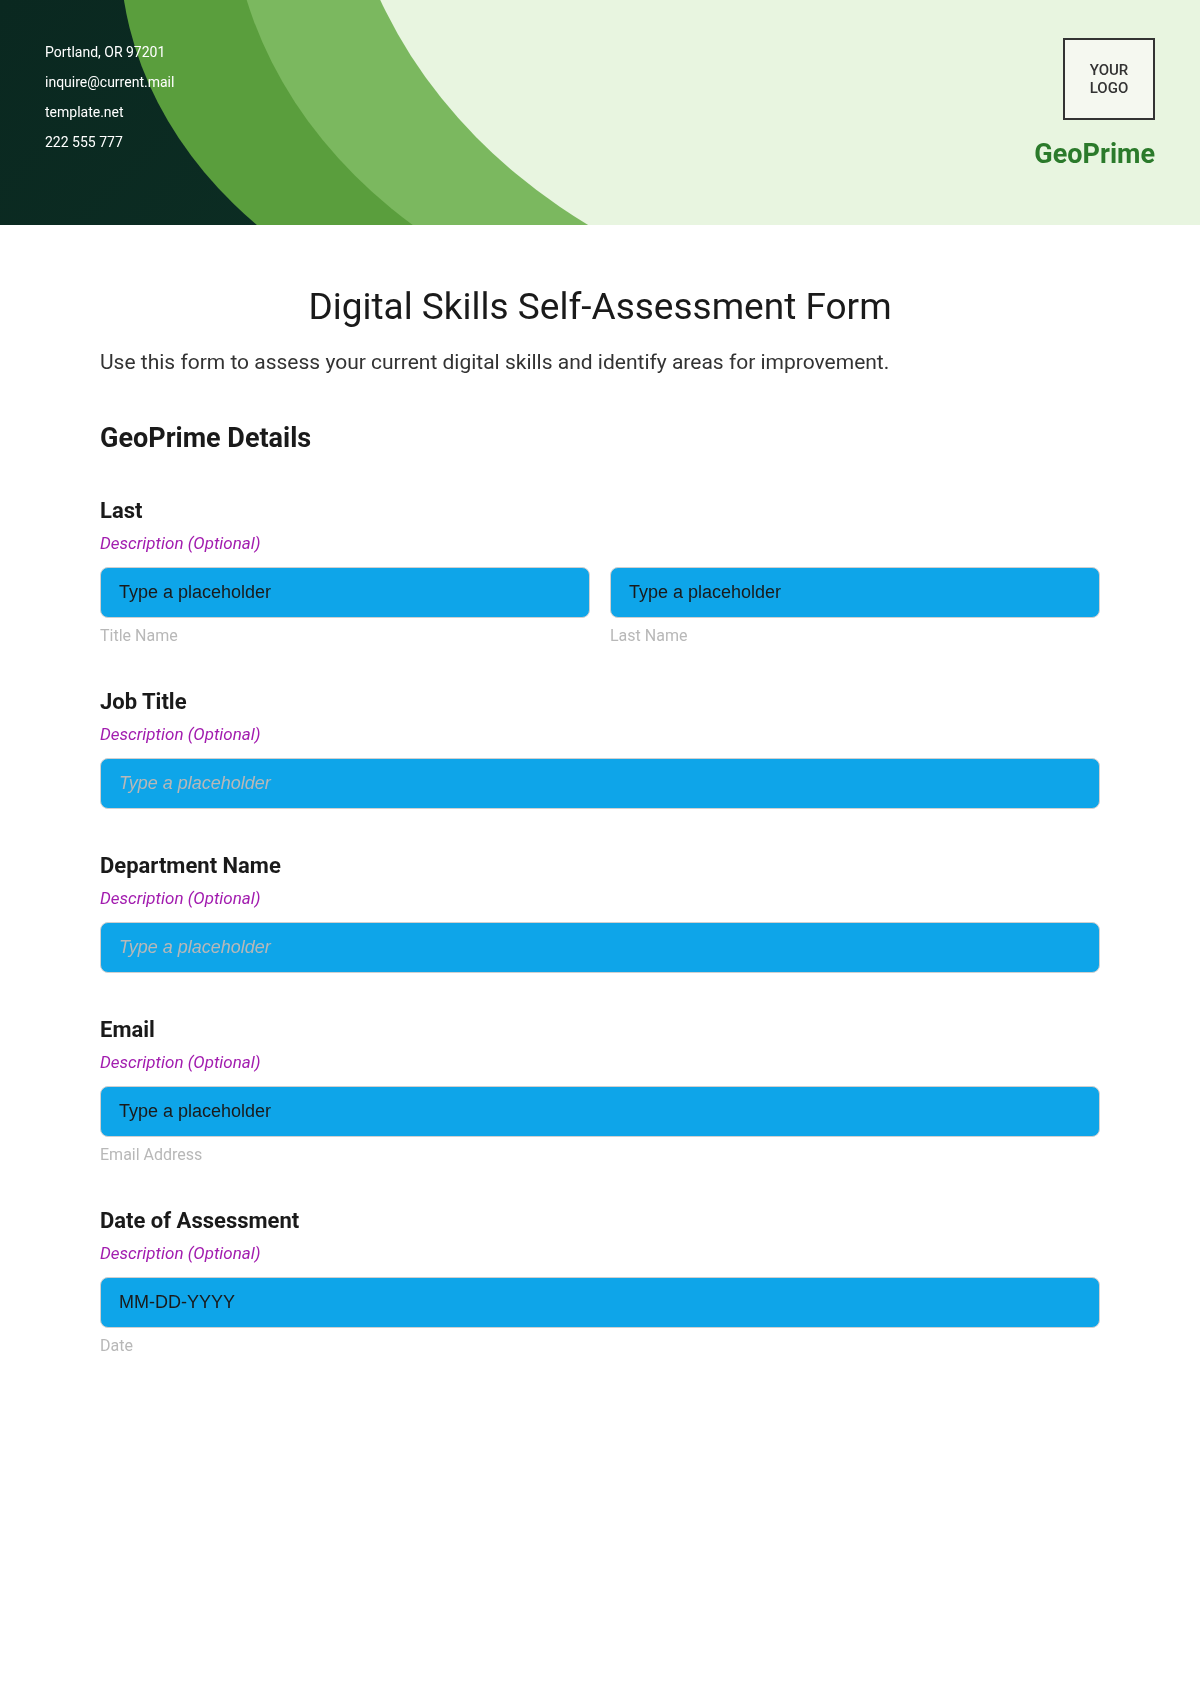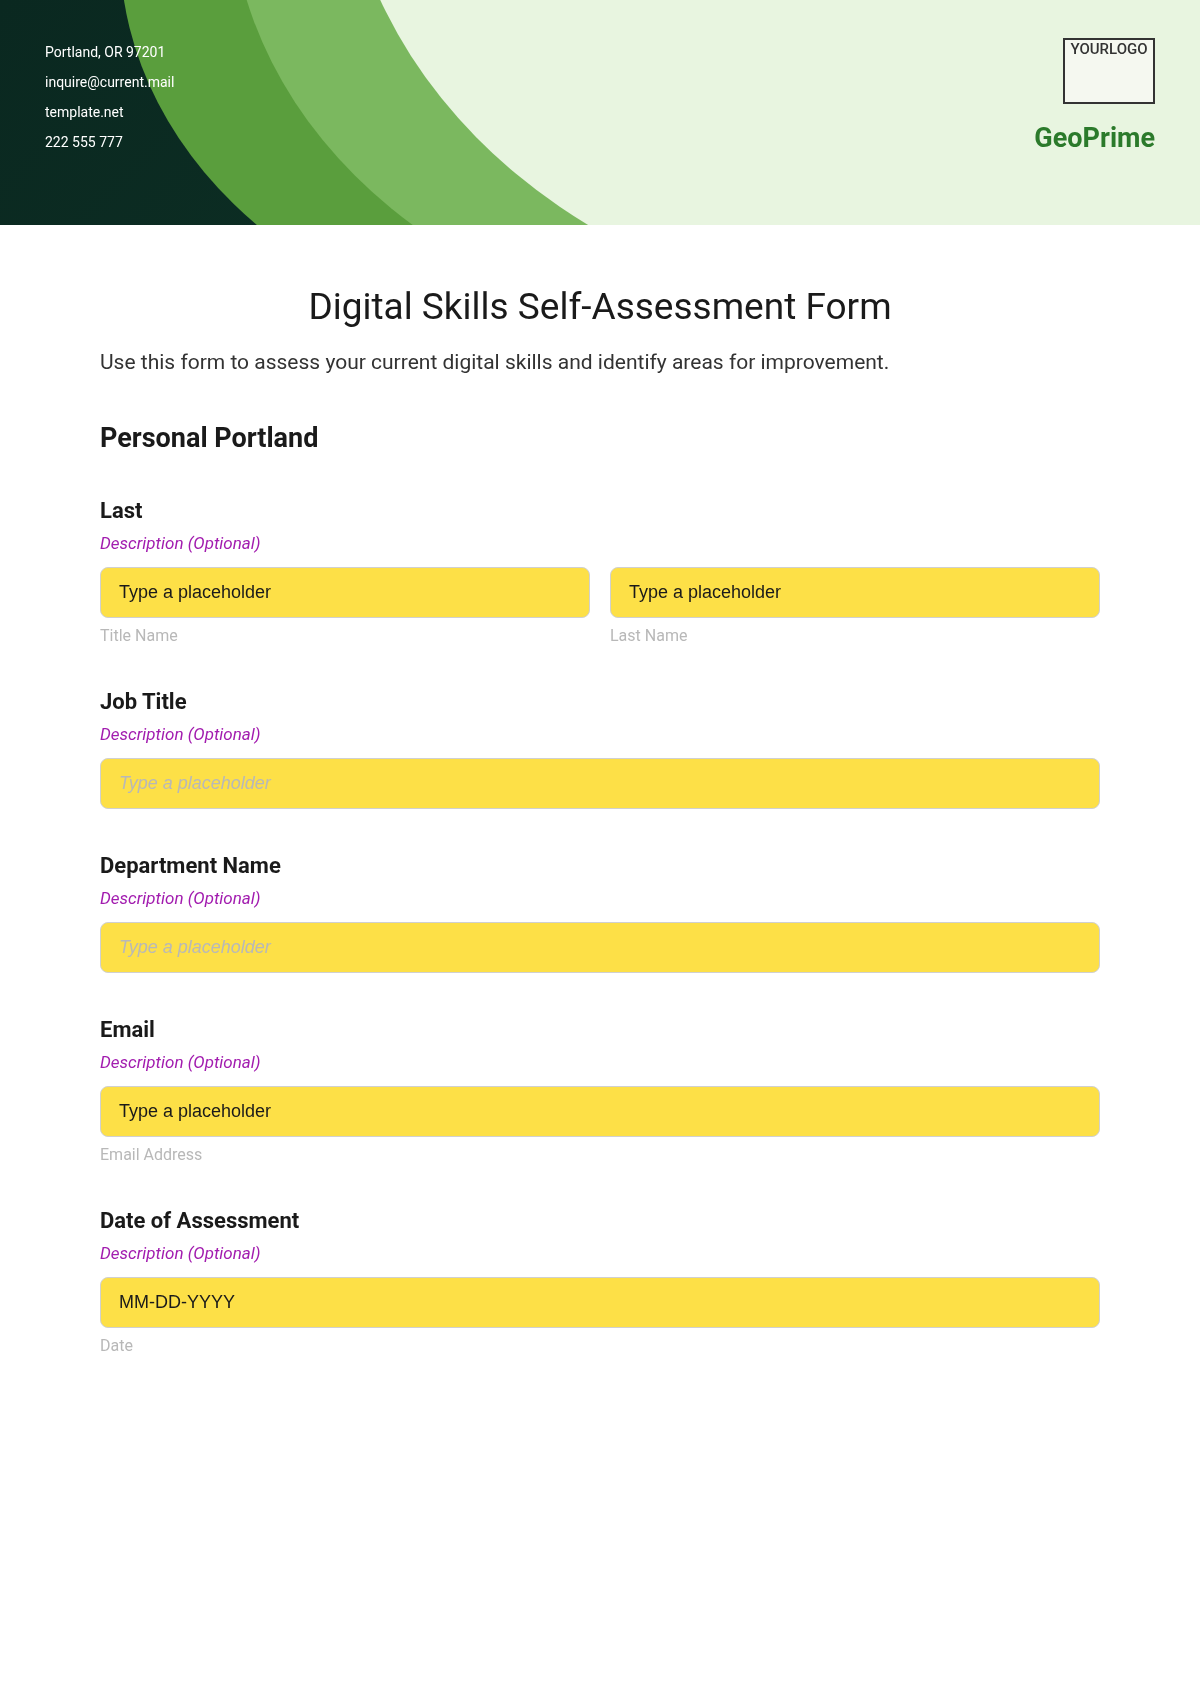--- a/index.html
+++ b/index.html
@@ -68,26 +68,26 @@
       position: absolute;
       top: 38px;
       right: 45px;
       z-index: 10;
       display: flex;
       flex-direction: column;
       align-items: flex-end;
     }
     .logo-placeholder {
       width: 92px;
-      height: 66px;
+      height: 82px;
       border: 2px solid #333;
       display: flex;
-      align-items: flex-start;
+      align-items: center;
       justify-content: center;
-      flex-direction: row;
+      flex-direction: column;
       background: #f5f8f0;
       font-size: 15px;
       font-weight: 500;
       color: #333;
       line-height: 1.2;
     }
     .company-name {
       font-size: 27px;
       font-weight: 700;
       color: #2b7a2b;
@@ -136,21 +136,21 @@
     .input-col {
       flex: 1;
     }
     .text-input {
       width: 100%;
       padding: 14px 18px;
       font-size: 18px;
       border: 1px solid #d0d0d0;
       border-radius: 8px;
       color: #1a1a1a;
-      background: #fde047;
+      background: #0ea5e9;
     }
     .text-input::placeholder {
       color: #b8b8b8;
       font-style: italic;
     }
     .text-input.filled-placeholder {
       color: #1a1a1a;
     }
     .sub-label {
       font-size: 16px;
@@ -178,21 +178,21 @@
       <span>LOGO</span>
     </div>
     <div class="company-name">GeoPrime</div>
   </div>
 </div>
 
 <div class="form-container">
   <h1 class="form-title">Digital Skills Self-Assessment Form</h1>
   <p class="form-subtitle">Use this form to assess your current digital skills and identify areas for improvement.</p>
 
-  <h2 class="section-heading">Personal Portland</h2>
+  <h2 class="section-heading">GeoPrime Details</h2>
 
   <div class="field-group">
     <div class="field-label">Last</div>
     <div class="field-description">Description (Optional)</div>
     <div class="input-row">
       <div class="input-col">
         <input type="text" class="text-input filled-placeholder" value="Type a placeholder" style="">
         <div class="sub-label">Title Name</div>
       </div>
       <div class="input-col">

